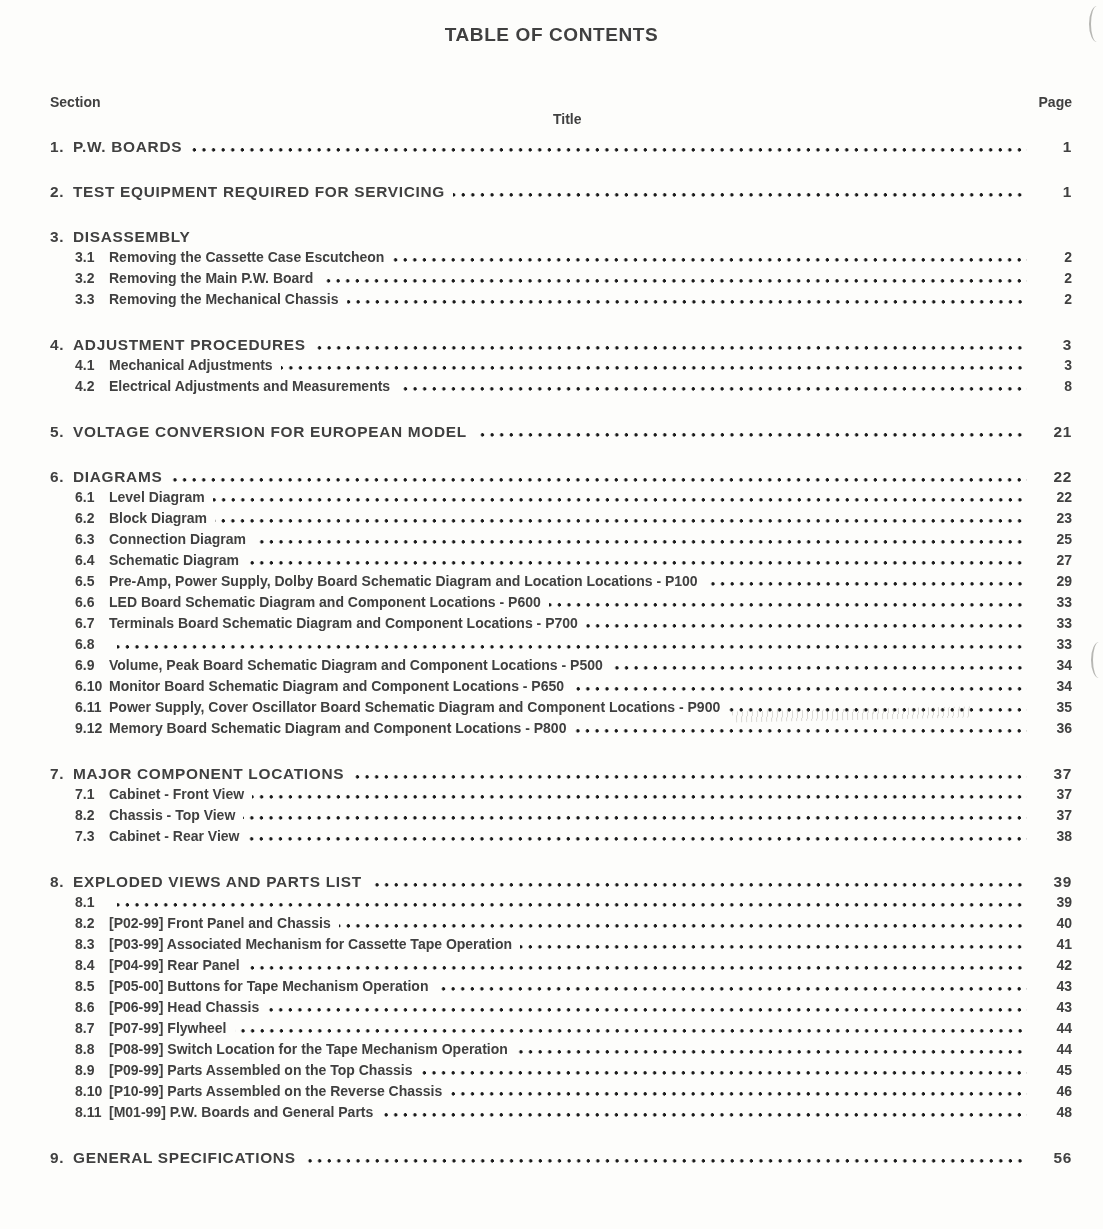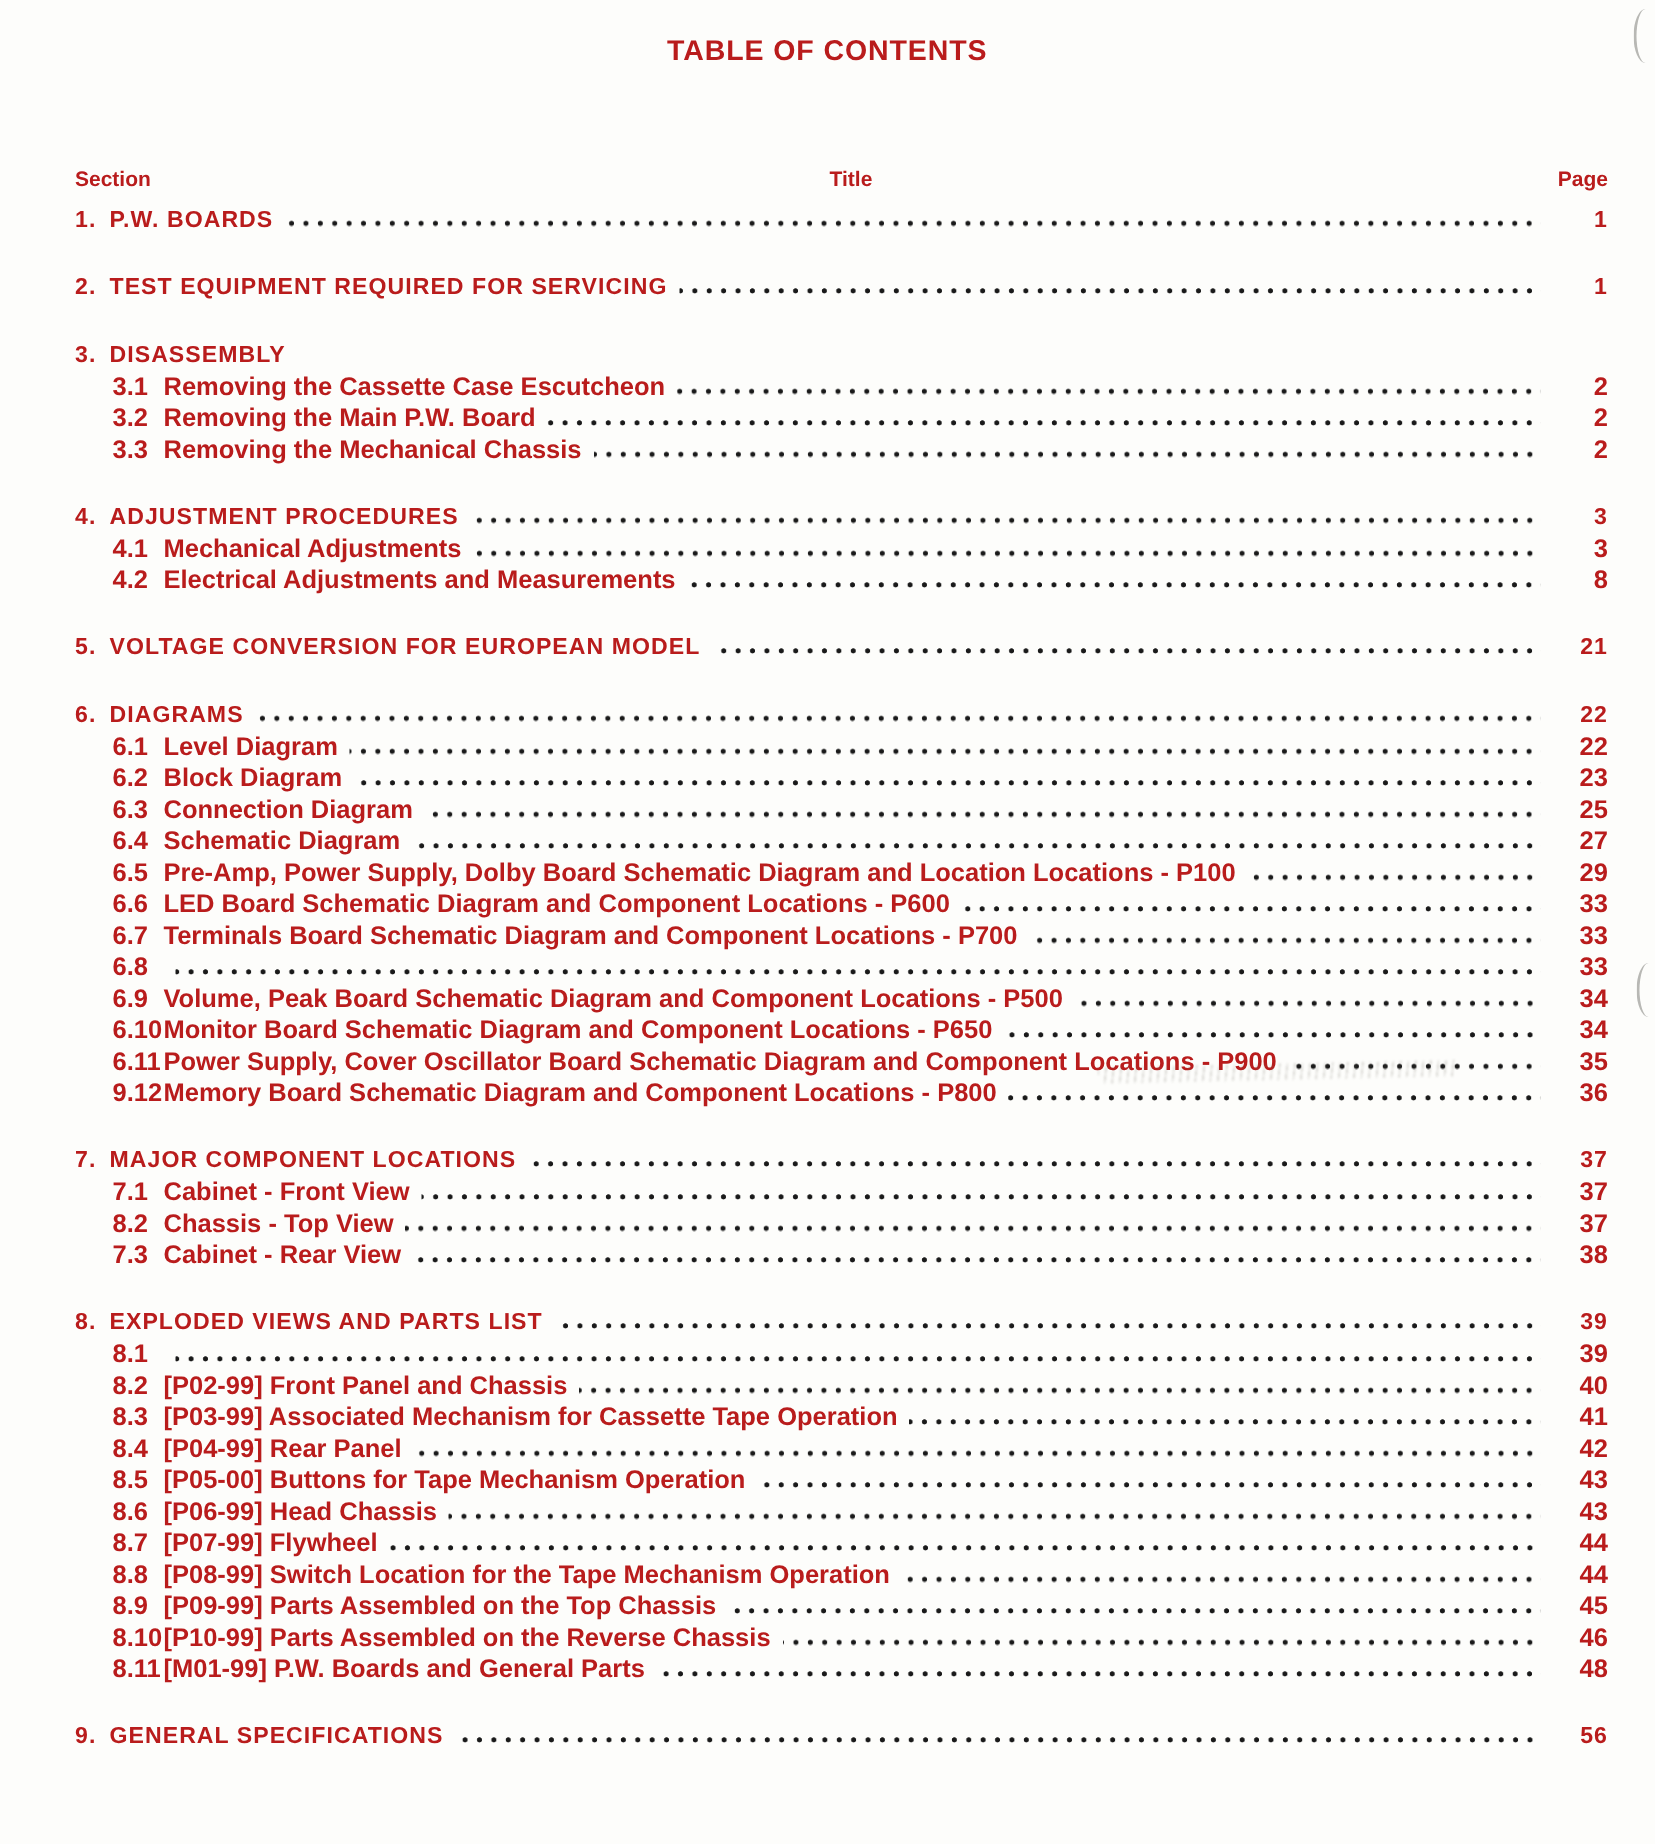--- a/index.html
+++ b/index.html
@@ -11,51 +11,51 @@
     width: 1103px;
     height: 1229px;
     background: #fdfdfb;
   }
   .page {
     position: relative;
     width: 1103px;
     height: 1229px;
     font-family: "Liberation Sans", sans-serif;
     font-weight: 700;
-    color: #b91c1c;
+    color: #404040;
     box-sizing: border-box;
     padding-top: 24px;
   }
   .doc-title {
     margin: 0;
     text-align: center;
     font-size: 19px;
     letter-spacing: 0.6px;
     font-weight: 700;
   }
   .header-row {
     display: flex;
-    align-items: flex-end;
+    align-items: center;
     margin: 30px 31px 9px 50px;
     font-size: 14px;
   }
   .h-section { flex: 0 0 auto; }
   .h-title  { flex: 1 1 auto; text-align: center; margin-top: 35px; }
   .h-page   { flex: 0 0 38px; text-align: right; }
 
   .toc { margin: 0 31px 0 50px; }
 
   .toc-group { margin-bottom: 24px; }
   .toc-group:last-child { margin-bottom: 0; }
 
   .row {
     display: flex;
     align-items: baseline;
     line-height: 21px;
-    font-size: 17px;
+    font-size: 14px;
     white-space: nowrap;
   }
   .section-row {
     font-size: 15.4px;
     letter-spacing: 0.7px;
   }
   .section-row .num { flex: 0 0 23px; }
   .item-row { padding-left: 25px; }
   .item-row .num { flex: 0 0 34px; letter-spacing: 0; }
   .title-text { flex: 0 0 auto; }

